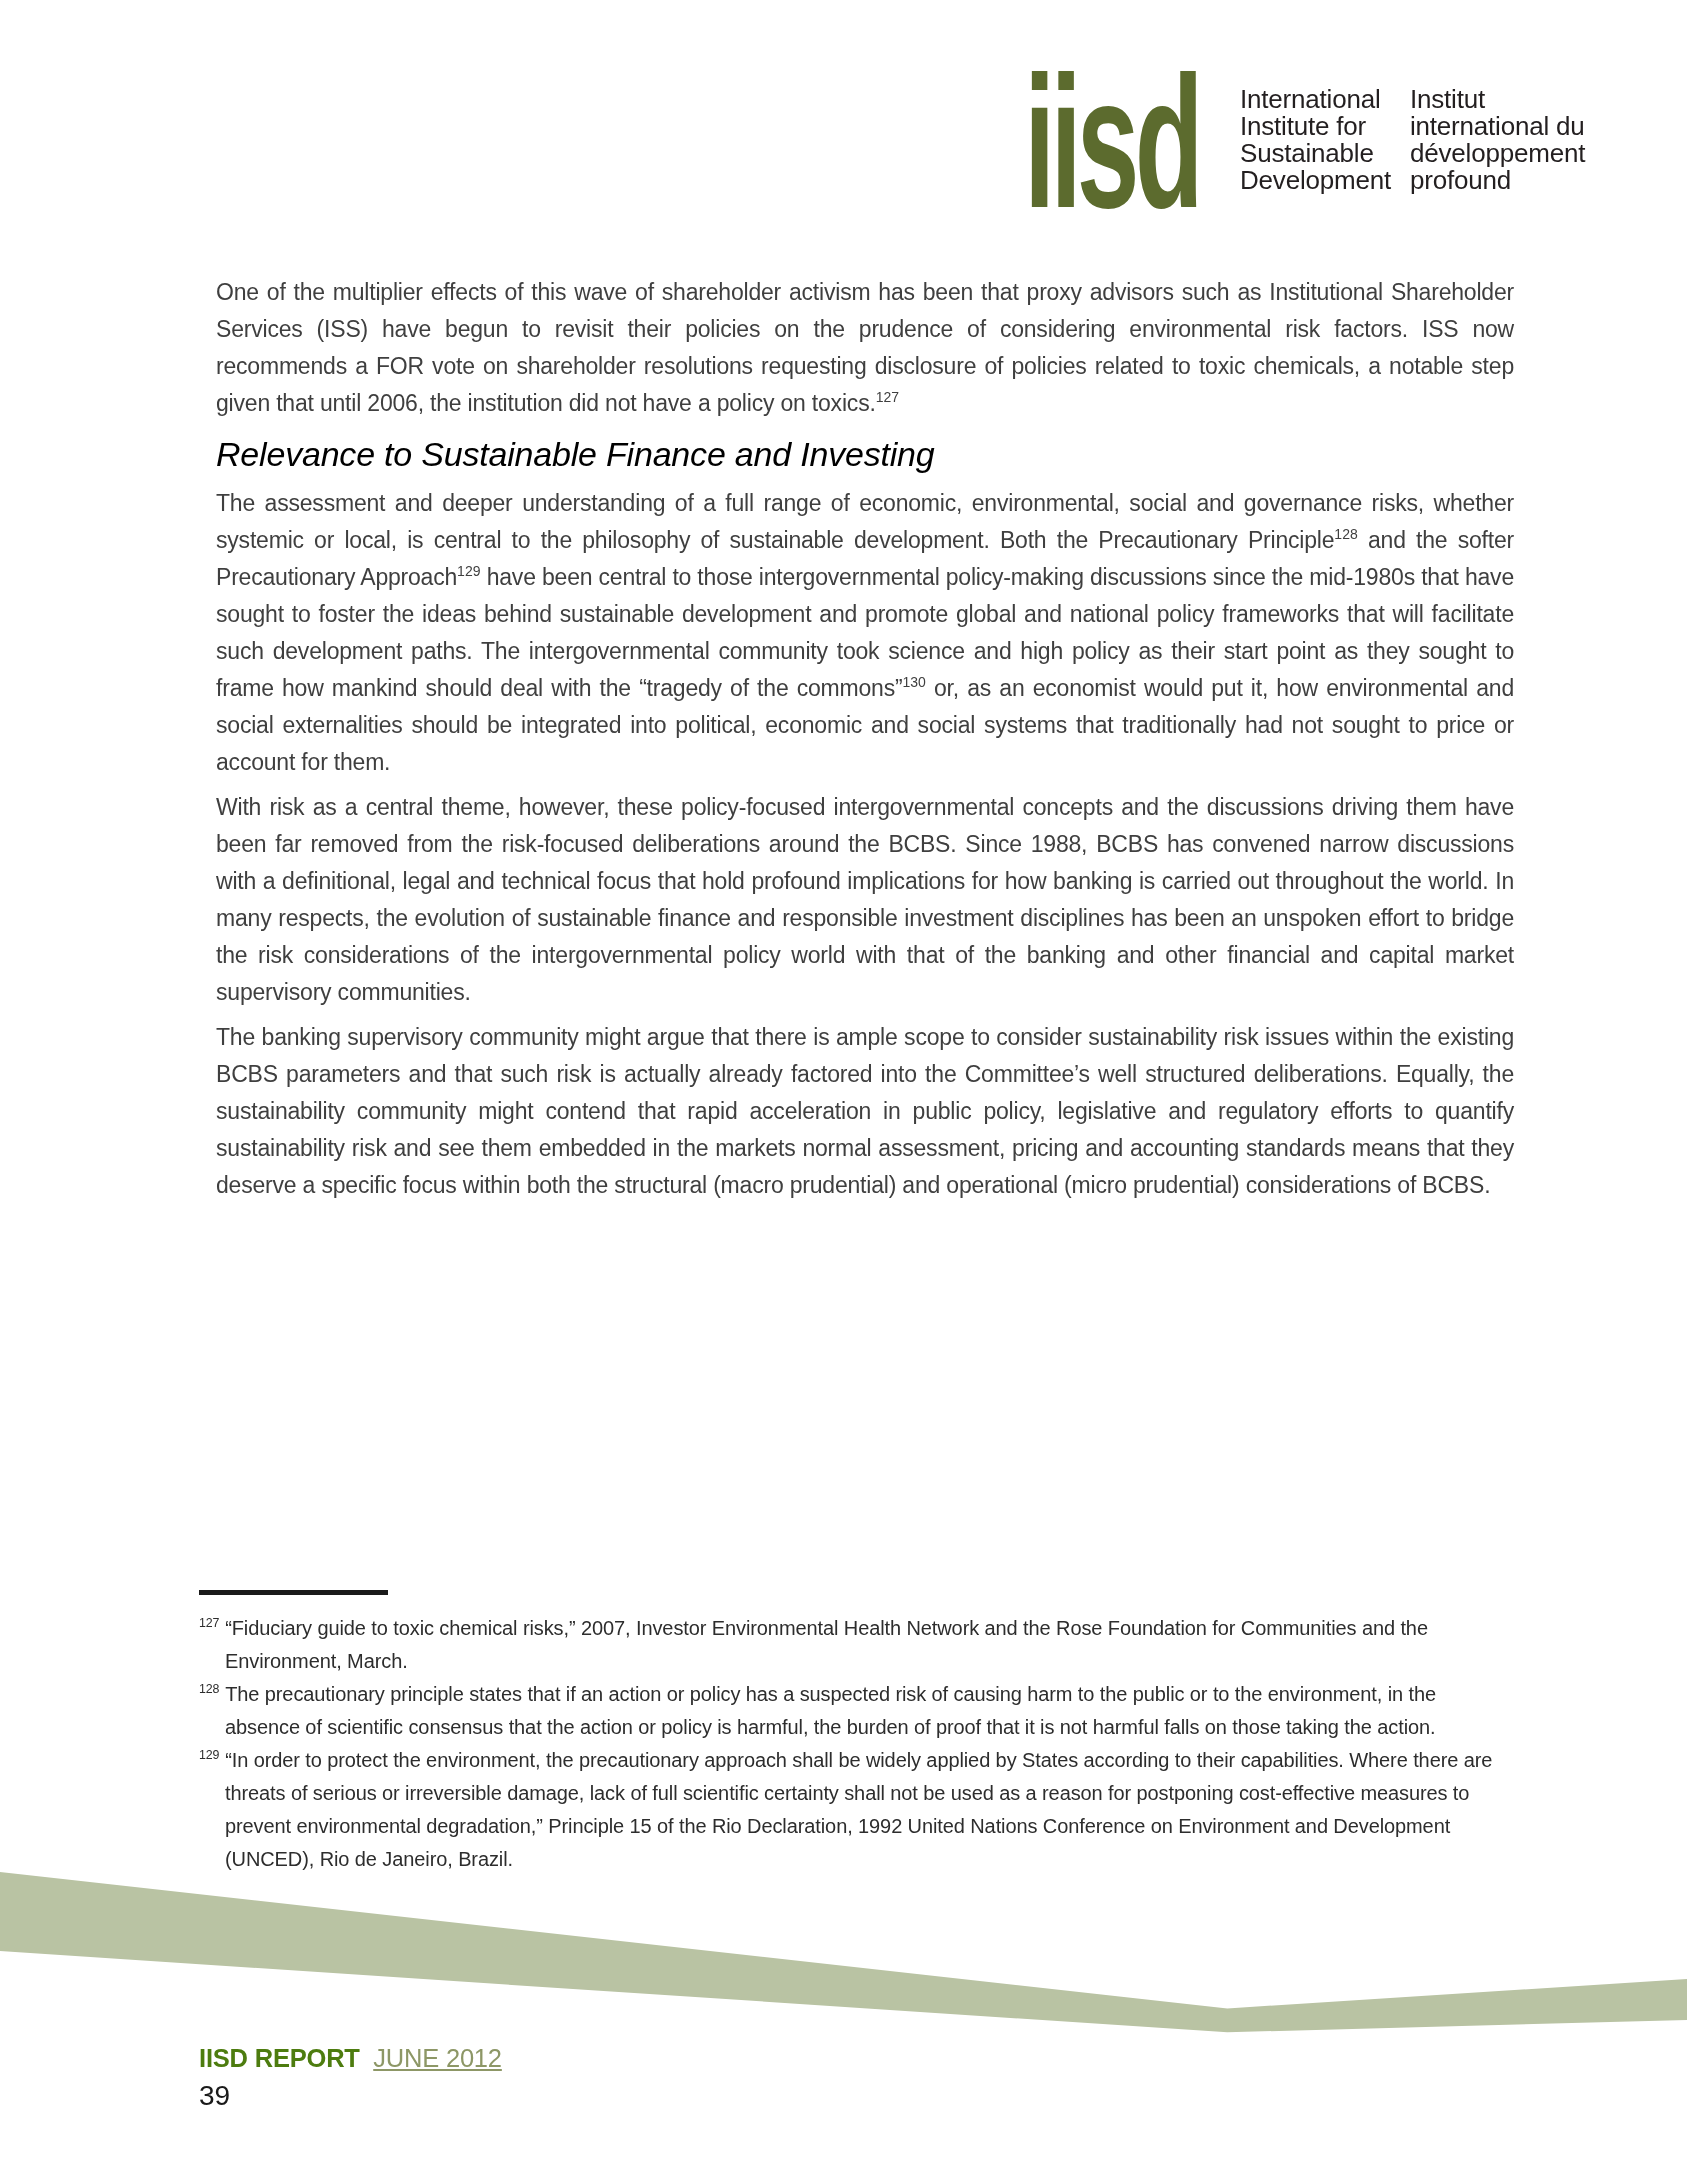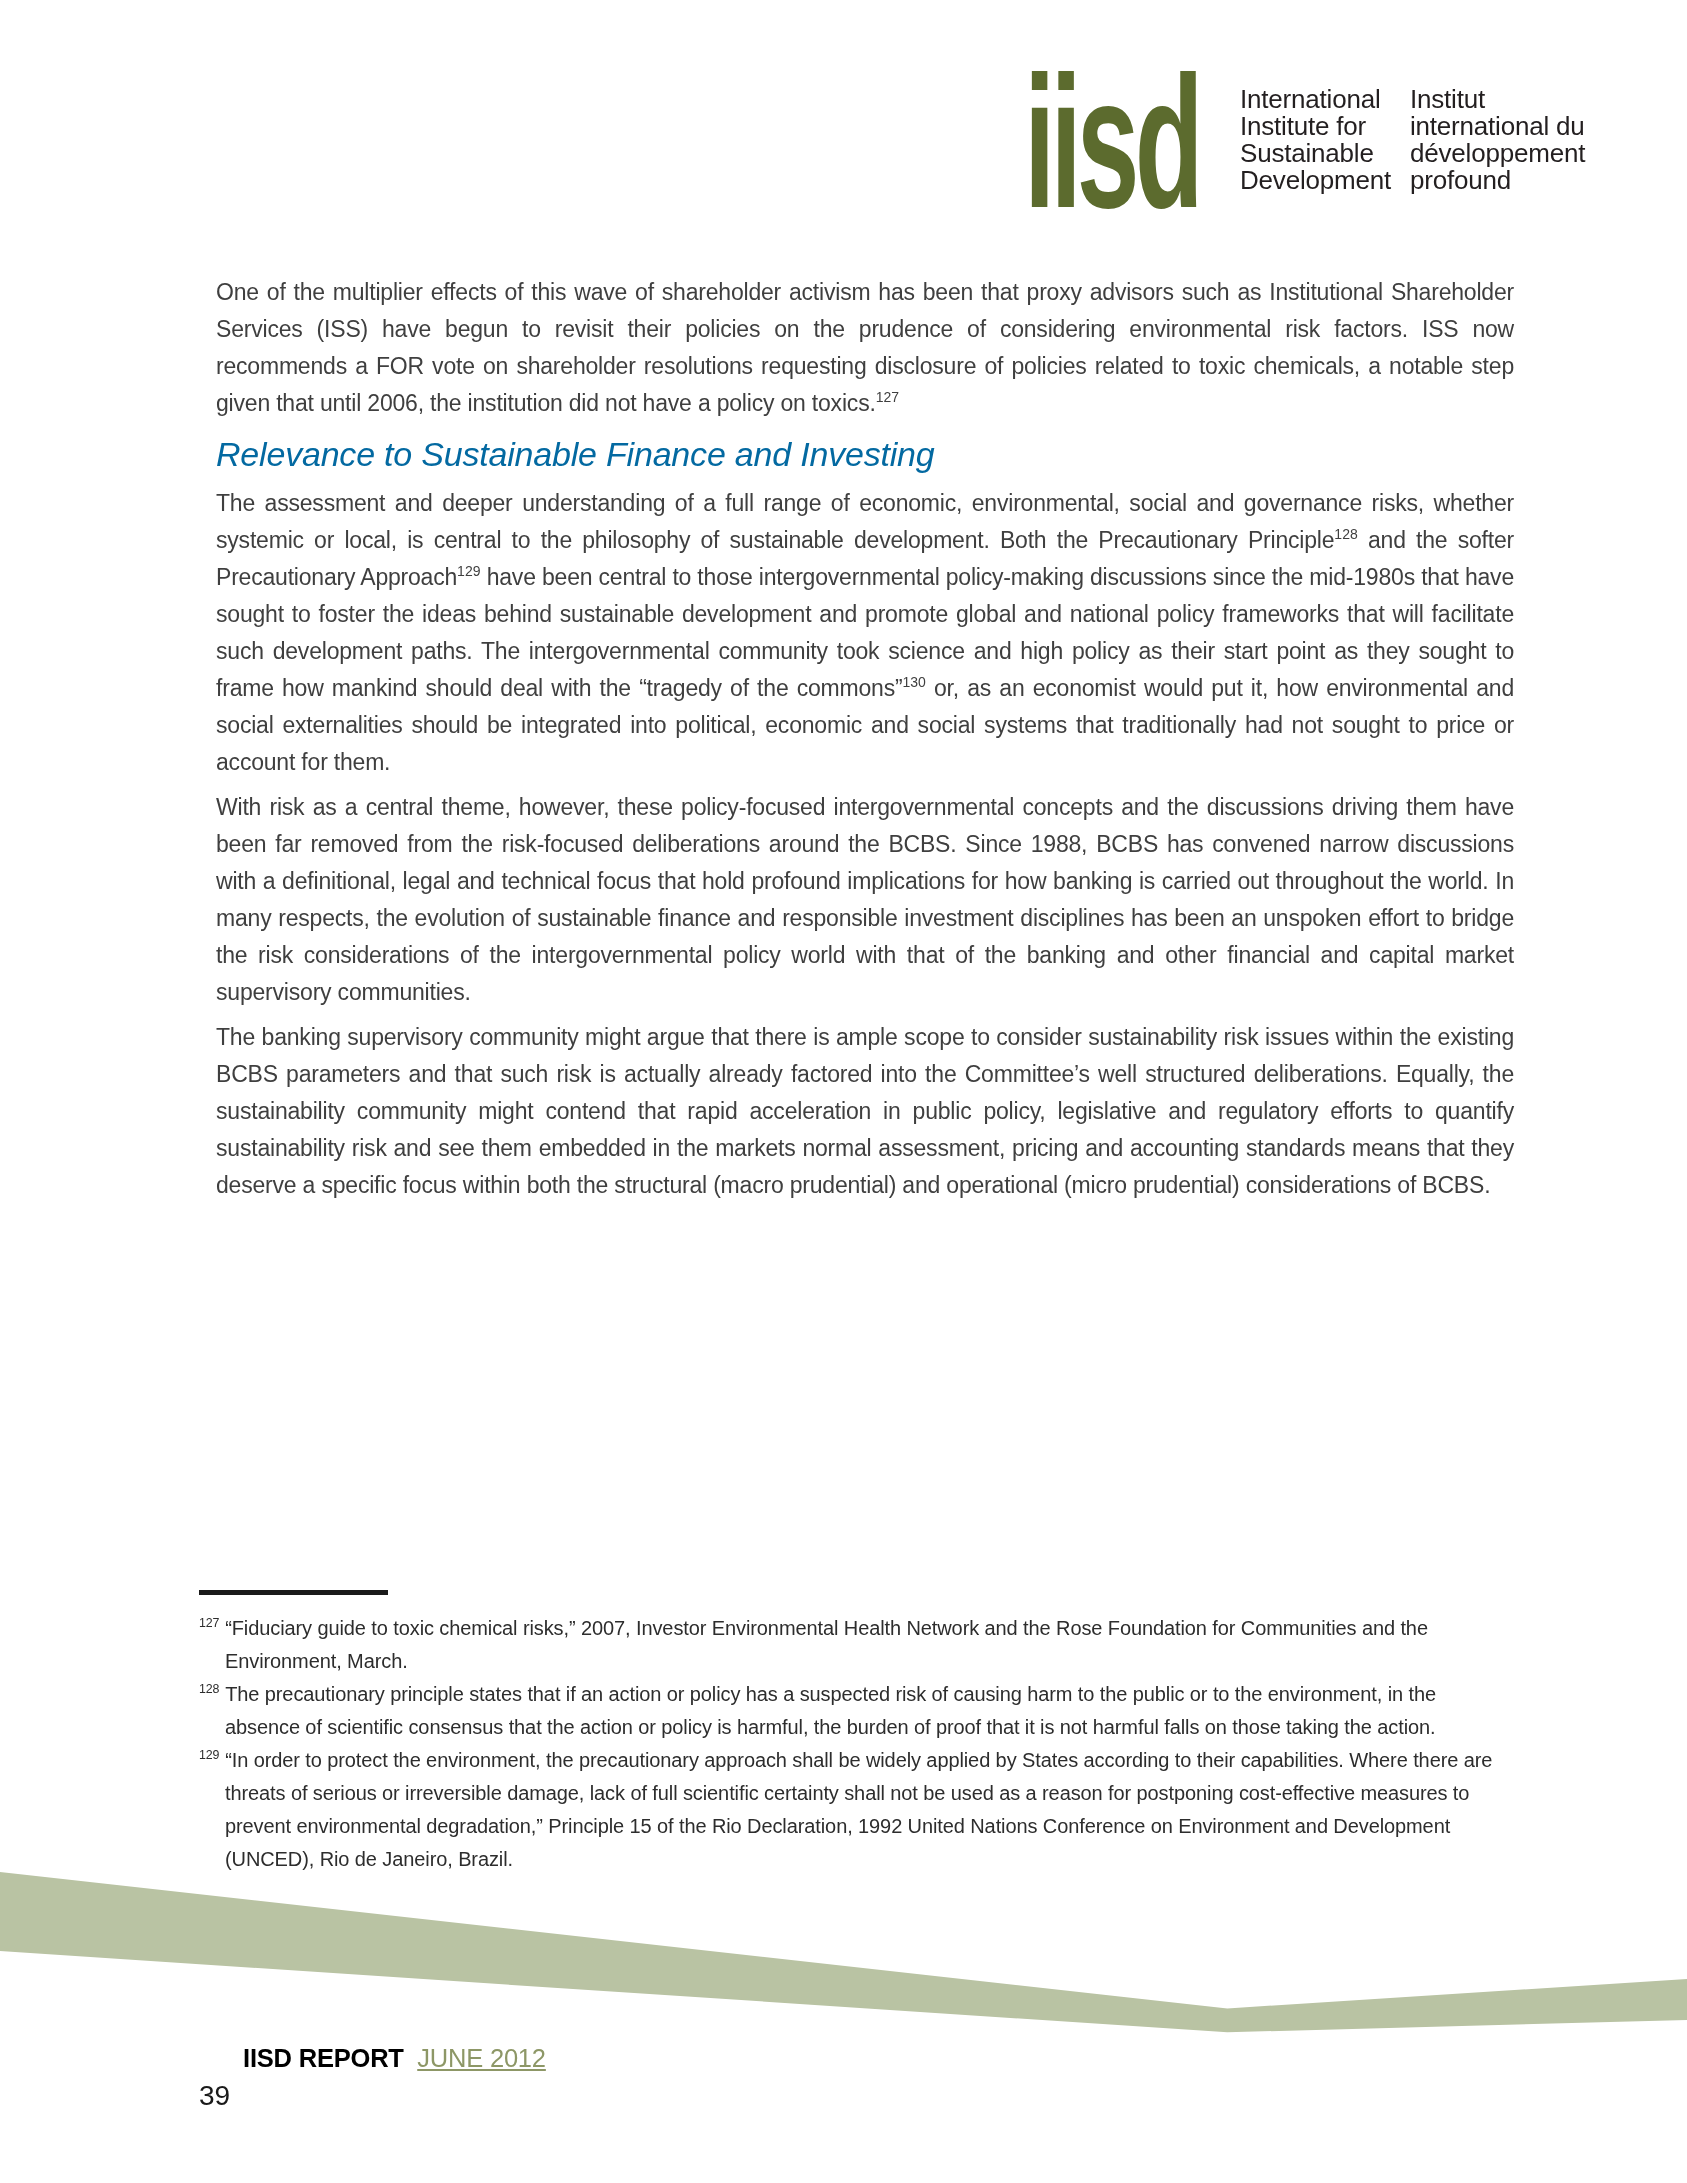--- a/index.html
+++ b/index.html
@@ -30,41 +30,41 @@
   .body-p{
     margin:0 0 8.2px 0;
     font-size:23px;line-height:37px;letter-spacing:-0.2px;
     text-align:justify;
   }
   .body-p sup{font-size:14px;line-height:0;vertical-align:super;letter-spacing:0;}
   .section-heading{
     margin:13px 0 11.5px 0;
     font-size:34px;line-height:38px;
     font-style:italic;font-weight:normal;
-    color:#0369a1;letter-spacing:-0.2px;
+    color:#000000;letter-spacing:-0.2px;
   }
 
   
   .footnotes{position:absolute;left:199px;top:1590px;width:1300px;color:#2d2d2d;}
   .fn-rule{width:189px;height:5px;background:#1a1a1a;margin:0 0 16.5px 0;}
   .fn{
     padding-left:26px;text-indent:-26px;
     font-size:20px;line-height:33px;letter-spacing:-0.1px;
     text-align:left;
   }
   .fn .fn-num{font-size:12.4px;vertical-align:super;line-height:0;margin-right:5.8px;}
   .fn em{font-style:italic;}
 
   
   .band{position:absolute;left:0;top:1854px;width:1687px;height:189px;display:block;}
 
   
   .footer{position:absolute;left:199px;top:2043px;width:1391px;}
   .footer-report-line{font-size:25.5px;line-height:30px;letter-spacing:-0.2px;}
-  .footer-report-label{font-weight:bold;color:#000000;margin-left:44px;}
+  .footer-report-label{font-weight:bold;color:#4d7c0f;}
   .footer-report-date{font-weight:normal;color:#8d9766;margin-left:6.6px;text-decoration:underline;}
   .footer-title-line{display:flex;justify-content:space-between;align-items:baseline;margin-top:6.6px;}
   .footer-doc-title{font-size:25.5px;color:#161616;letter-spacing:-0.2px;}
   .footer-page-number{font-size:28px;color:#1a1a1a;}
 </style>
 </head>
 <body>
 
 <div class="page">
 

